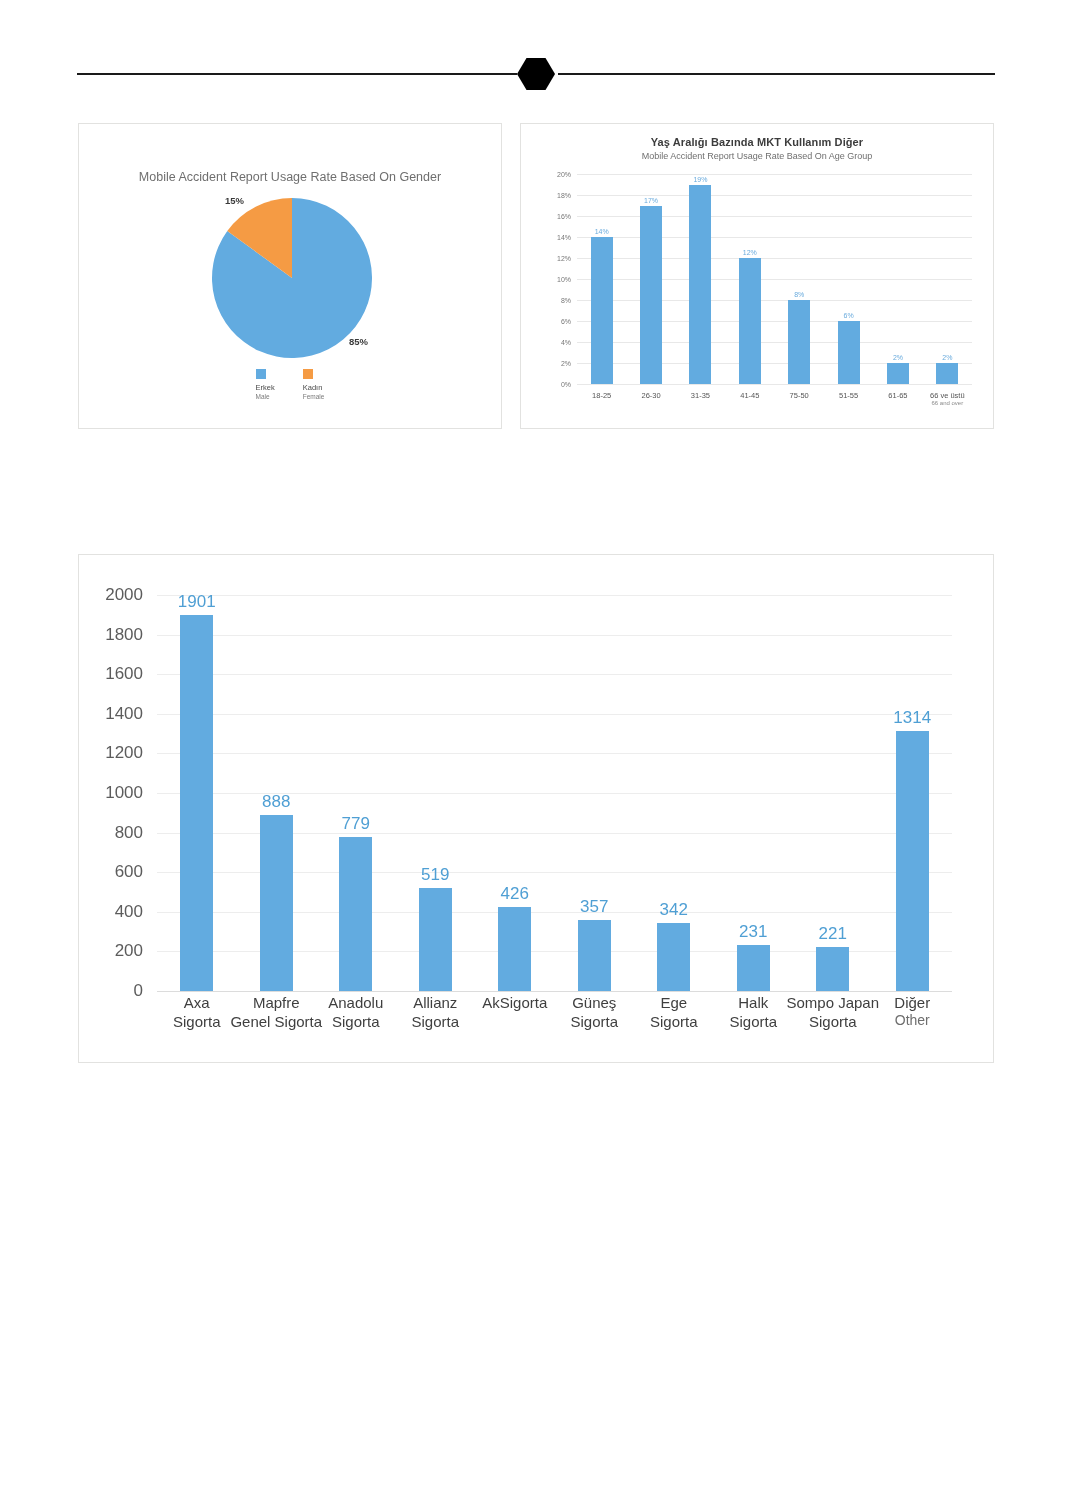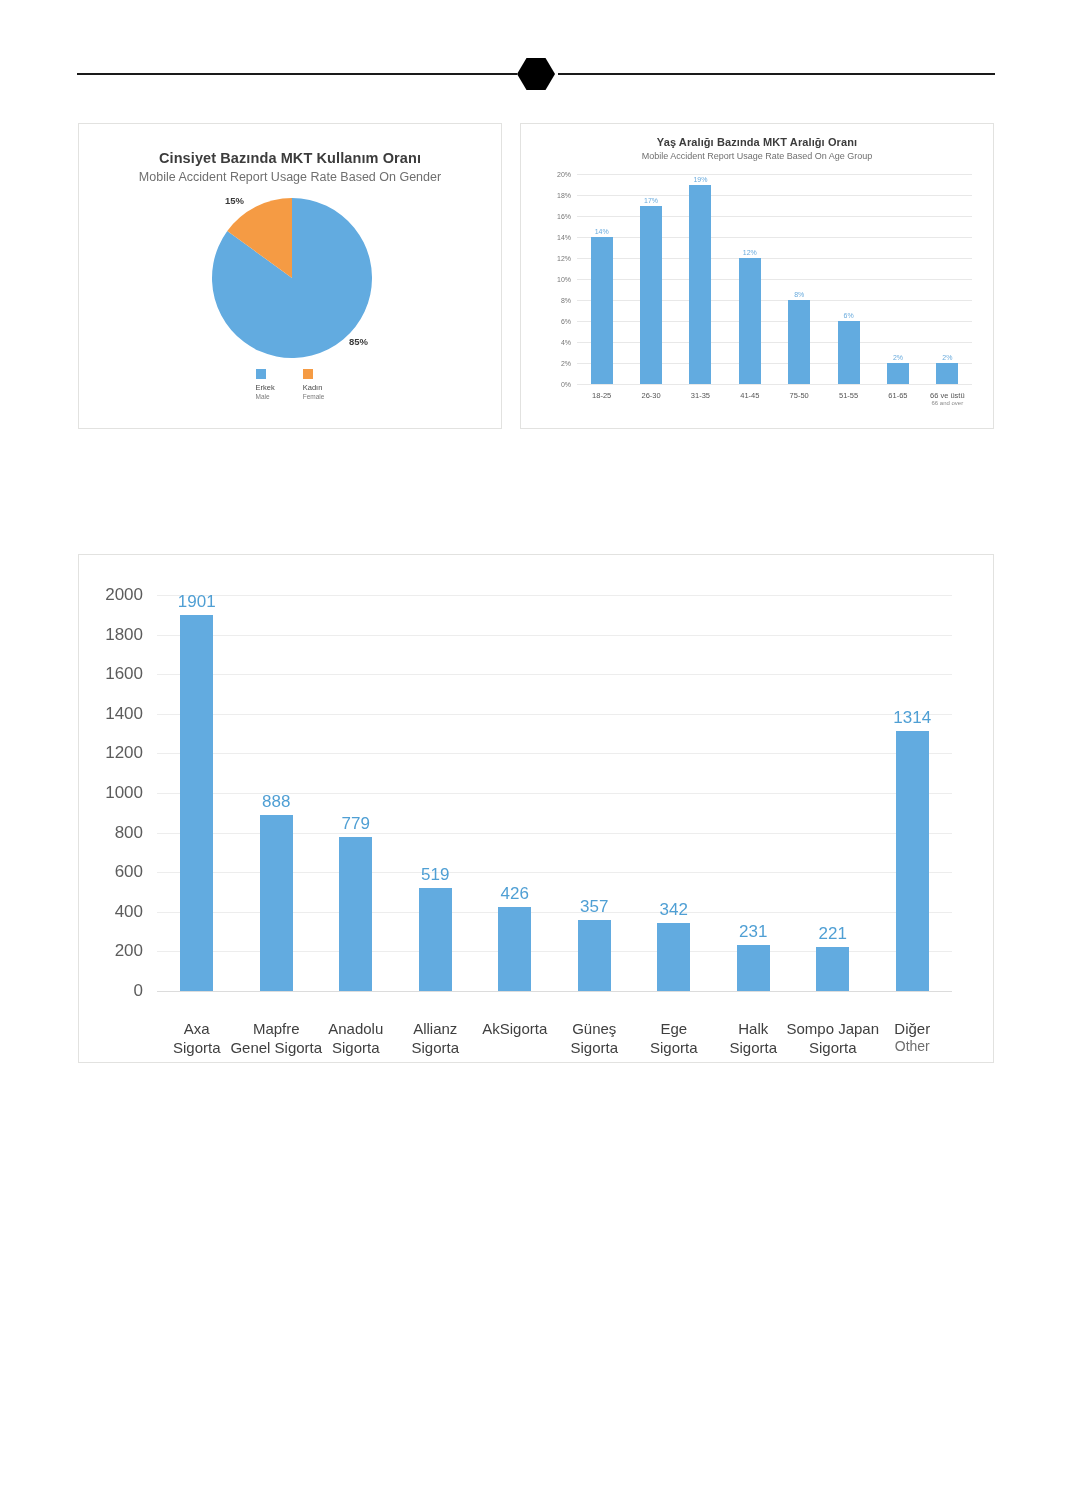--- a/index.html
+++ b/index.html
@@ -213,39 +213,38 @@
     transform: translateX(-50%);
     font-size: 17px;
     color: #4f9fd4;
     white-space: nowrap;
   }
   .comp-xtick {
     position: absolute;
     top: 100%;
     left: 50%;
     transform: translateX(-50%);
-    margin-top: 28px;
+    margin-top: 2px;
     text-align: center;
     white-space: nowrap;
     line-height: 1.28;
   }
   .comp-xtick .tr { font-size: 15px; color: #3f3f3f; display:block; }
   .comp-xtick .en { font-size: 14px; color: #6e6e6e; display:block; }
 </style>
 </head>
 <body>
 
 <div id="top-divider">
   <div class="rule-line" id="rule-left"></div>
   <div class="rule-line" id="rule-right"></div>
   <div id="hexagon"></div>
 </div>
 
 <div class="card" id="pie-card">
-  <div class="chart-title" id="pie-title">Cinsiyet Bazında MKT Kullanım Oranı</div>
   <div class="chart-subtitle" id="pie-subtitle">Mobile Accident Report Usage Rate Based On Gender</div>
 
   <div id="pie-wrap">
     <svg id="pie-svg" viewBox="0 0 160 160">
       <path id="pie-slice-male" d="M 80 80 L 80.00 0.00 A 80 80 0 1 1 15.28 32.98 Z" fill="#62abe0"></path>
       <path id="pie-slice-female" d="M 80 80 L 15.28 32.98 A 80 80 0 0 1 80.00 0.00 Z" fill="#f59b44"></path>
     </svg>
   </div>
 
   <div class="pie-val-label" id="pie-label-female">15%</div>
@@ -263,21 +262,21 @@
       <span class="legend-swatch" style="background:#f59b44"></span>
       <span class="legend-texts">
         <span class="legend-tr">Kadın</span>
         <span class="legend-en">Female</span>
       </span>
     </div>
   </div>
 </div>
 
 <div class="card" id="age-card">
-  <div class="chart-title" id="age-title">Yaş Aralığı Bazında MKT Aralığı Oranı</div>
+  <div class="chart-title" id="age-title">Yaş Aralığı Bazında MKT Kullanım Diğer</div>
   <div class="chart-subtitle" id="age-subtitle">Mobile Accident Report Usage Rate Based On Age Group</div>
 
   <div id="age-plot">
     <div id="age-grid">
         <div class="agrid" style="top: 0%;">
           <span class="aytick">20%</span>
         </div>
         <div class="agrid" style="top: 10%;">
           <span class="aytick">18%</span>
         </div>

